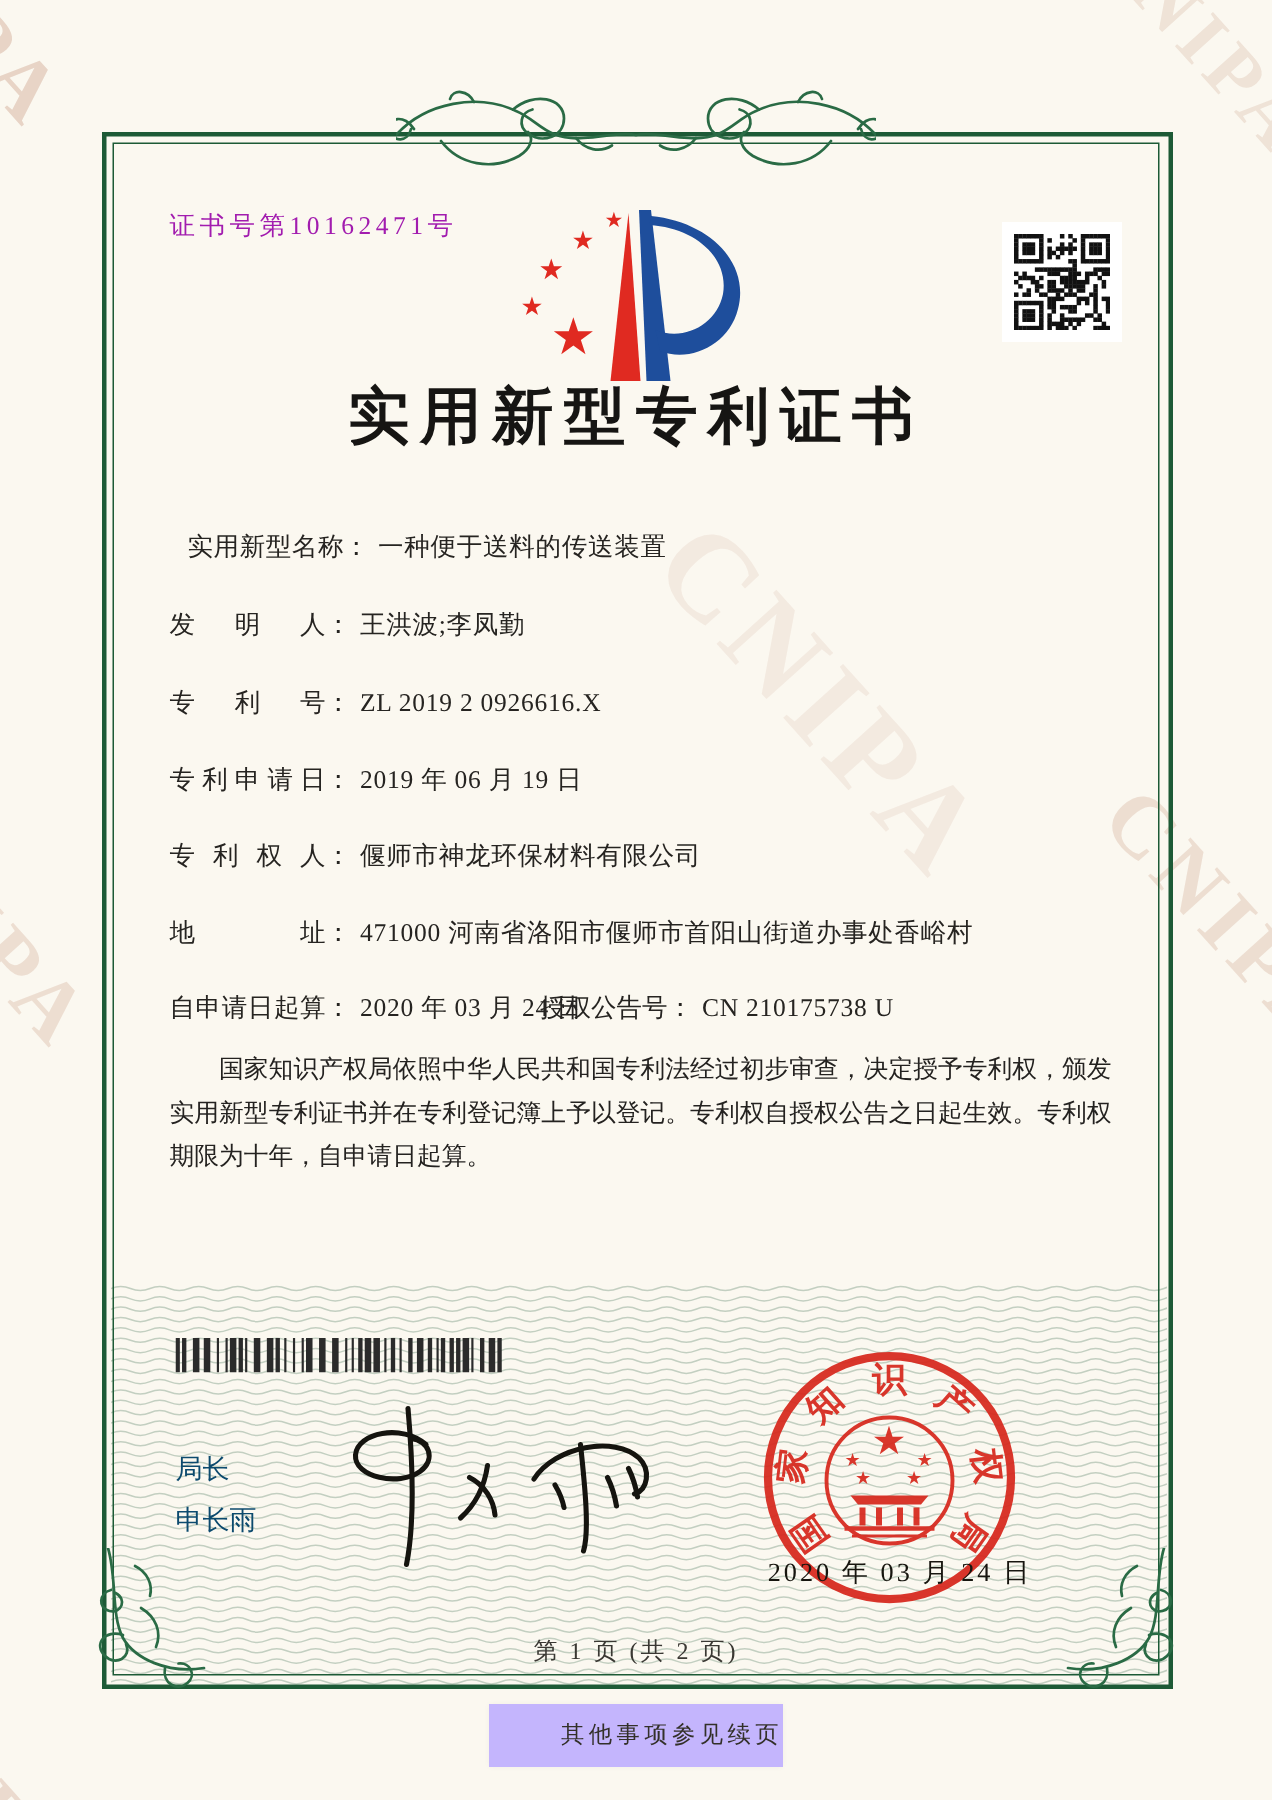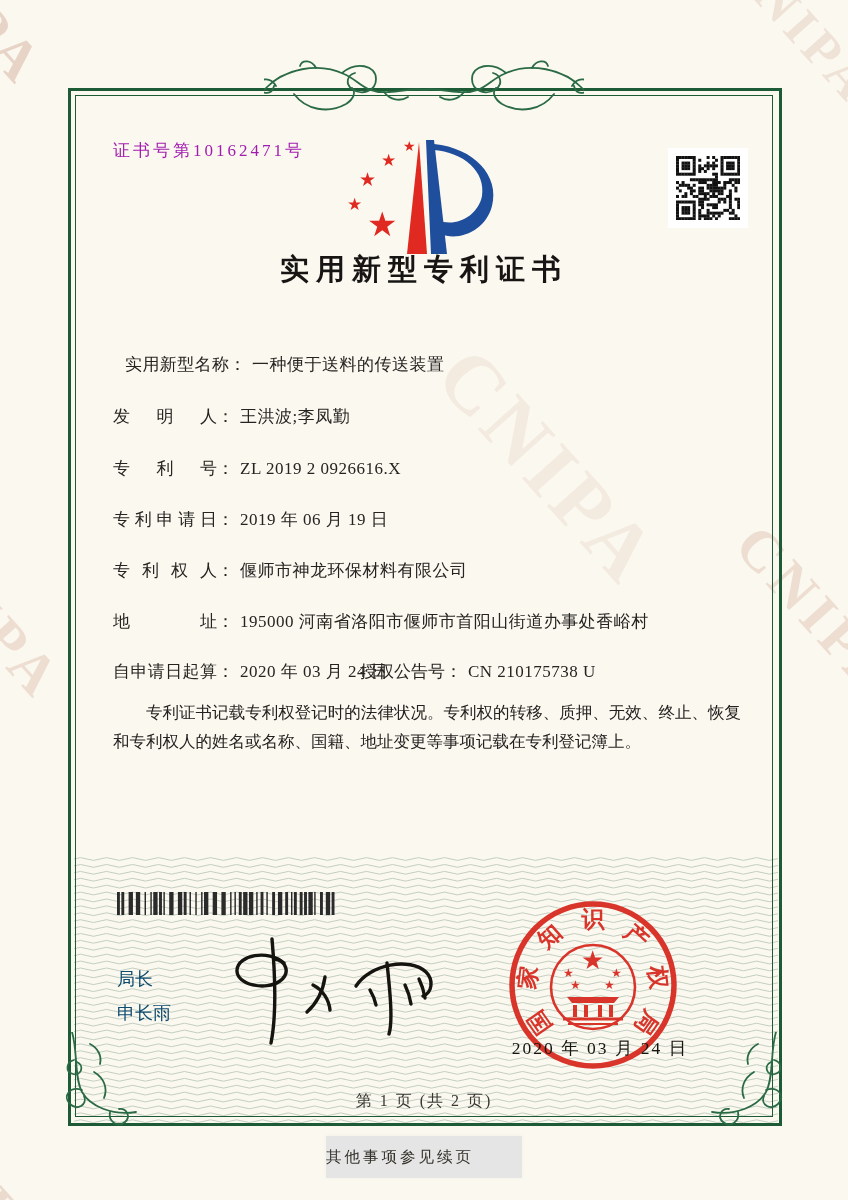--- a/index.html
+++ b/index.html
@@ -29,21 +29,21 @@
   .ornament{z-index:3;}
   
   #waves{left:74px;top:856px;z-index:1;}
   
   .cert-no{left:113px;top:139px;font-size:17px;letter-spacing:3px;color:#a21caf;z-index:4;}
   .qr-box{left:668px;top:148px;width:80px;height:80px;background:#fff;z-index:4;}
   #qr{position:absolute;left:8px;top:8px;}
   .logo{left:343px;top:136px;z-index:4;}
   .title{
     left:0;top:250px;width:848px;text-align:center;
-    font-size:29px;font-weight:bold;letter-spacing:7px;color:#161513;z-index:4;
+    font-size:41px;font-weight:bold;letter-spacing:7px;color:#161513;z-index:4;
   }
   
   .field-row{left:113px;height:24px;font-size:17px;color:#262421;z-index:4;white-space:nowrap;}
   .field-label{
     display:inline-block;width:104px;text-align:justify;text-align-last:justify;
     vertical-align:top;
   }
   .field-colon{display:inline-block;margin-right:6px;}
   .field-value{letter-spacing:.5px;}
   
@@ -59,22 +59,22 @@
   .signature{left:222px;top:933px;z-index:5;}
   
   .seal{left:493px;top:885px;z-index:6;}
   .seal-date{
     left:500px;top:1036px;width:200px;text-align:center;
     font-size:17.5px;letter-spacing:2px;color:#17150f;z-index:7;
   }
   
   .page-indicator{left:0;top:1091px;width:848px;text-align:center;font-size:16px;letter-spacing:2px;color:#3a3833;z-index:4;}
   .continuation{
-    left:326px;top:1136px;width:196px;height:42px;background:#e5e5e5;
-    text-align:left;line-height:42px;font-size:15.5px;letter-spacing:3px;color:#333029;z-index:4;
+    left:326px;top:1136px;width:196px;height:42px;background:#c4b5fd;
+    text-align:right;line-height:42px;font-size:15.5px;letter-spacing:3px;color:#333029;z-index:4;
     box-shadow:0 0 4px rgba(0,0,0,.04);
   }
 </style>
 </head>
 <body>
 
 <div class="wm" style="left:-82px;top:-102px;font-size:58px;">CNIPA</div>
 <div class="wm" style="left:758px;top:-66px;font-size:52px;color:rgba(205,162,140,.25);">CNIPA</div>
 <div class="wm faint" style="left:488px;top:330px;font-size:82px;">CNIPA</div>
 <div class="wm" style="left:-64px;top:512px;font-size:58px;color:rgba(205,162,140,.3);">CNIPA</div>
@@ -455,31 +455,31 @@
 <div class="abs field-row" style="top:457px;">
   <span class="field-label">专利号</span><span class="field-colon">：</span><span class="field-value">ZL 2019 2 0926616.X</span>
 </div>
 <div class="abs field-row" style="top:508px;">
   <span class="field-label">专利申请日</span><span class="field-colon">：</span><span class="field-value">2019 年 06 月 19 日</span>
 </div>
 <div class="abs field-row" style="top:559px;">
   <span class="field-label">专利权人</span><span class="field-colon">：</span><span class="field-value">偃师市神龙环保材料有限公司</span>
 </div>
 <div class="abs field-row" style="top:610px;">
-  <span class="field-label">地址</span><span class="field-colon">：</span><span class="field-value">195000 河南省洛阳市偃师市首阳山街道办事处香峪村</span>
+  <span class="field-label">地址</span><span class="field-colon">：</span><span class="field-value">471000 河南省洛阳市偃师市首阳山街道办事处香峪村</span>
 </div>
 <div class="abs field-row" style="top:660px;">
   <span class="field-label">自申请日起算</span><span class="field-colon">：</span><span class="field-value">2020 年 03 月 24 日</span>
 </div>
 <div class="abs field-row" style="top:660px;left:360px;">
   <span>授权公告号</span><span class="field-colon">：</span><span class="field-value">CN 210175738 U</span>
 </div>
 
 <div class="abs body-text">
-  <p>专利证书记载专利权登记时的法律状况。专利权的转移、质押、无效、终止、恢复和专利权人的姓名或名称、国籍、地址变更等事项记载在专利登记簿上。</p>
+  <p>国家知识产权局依照中华人民共和国专利法经过初步审查，决定授予专利权，颁发实用新型专利证书并在专利登记簿上予以登记。专利权自授权公告之日起生效。专利权期限为十年，自申请日起算。</p>
 </div>
 
 <svg id="barcode" class="abs" width="220" height="23">
     <rect x="0" y="0" width="2.9" height="23" fill="#2b2b2b"></rect>
     <rect x="4.35" y="0" width="2.9" height="23" fill="#2b2b2b"></rect>
     <rect x="11.6" y="0" width="4.35" height="23" fill="#2b2b2b"></rect>
     <rect x="18.849999999999998" y="0" width="4.35" height="23" fill="#2b2b2b"></rect>
     <rect x="27.549999999999997" y="0" width="1.45" height="23" fill="#2b2b2b"></rect>
     <rect x="33.349999999999994" y="0" width="1.45" height="23" fill="#2b2b2b"></rect>
     <rect x="36.25" y="0" width="4.35" height="23" fill="#2b2b2b"></rect>

